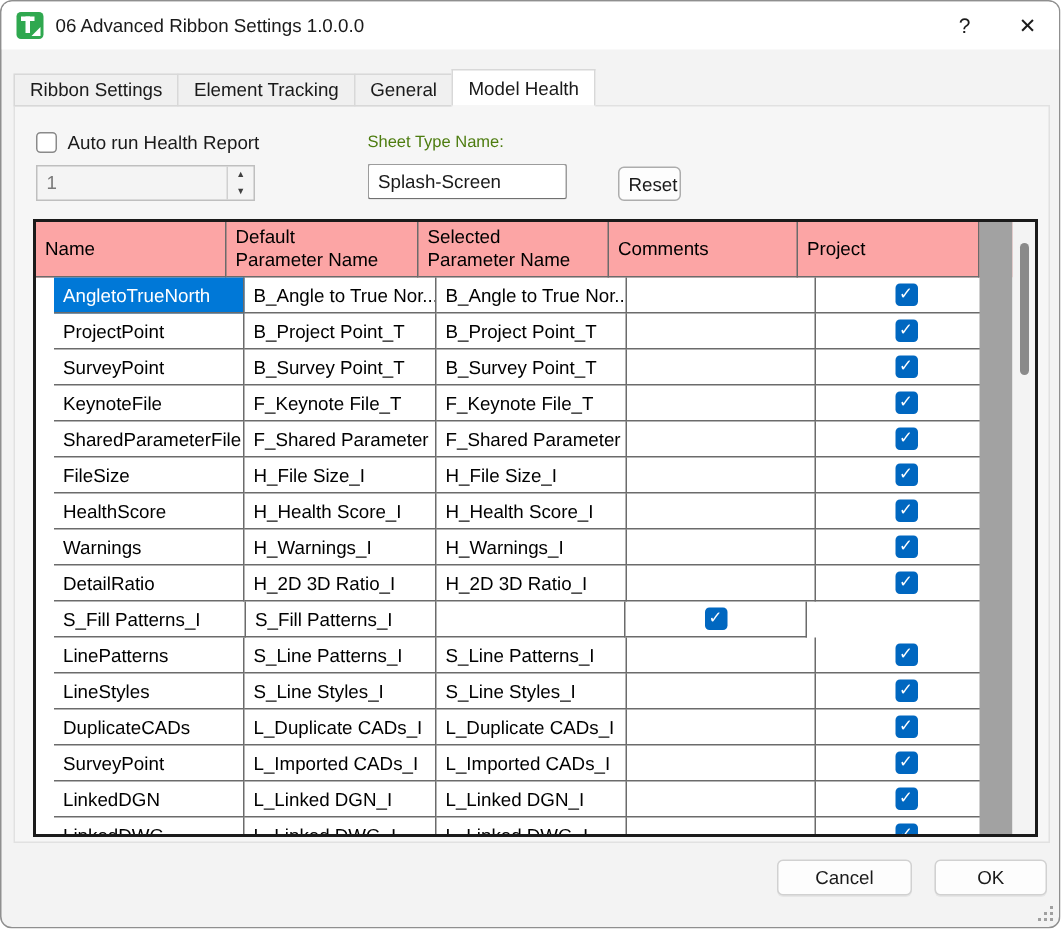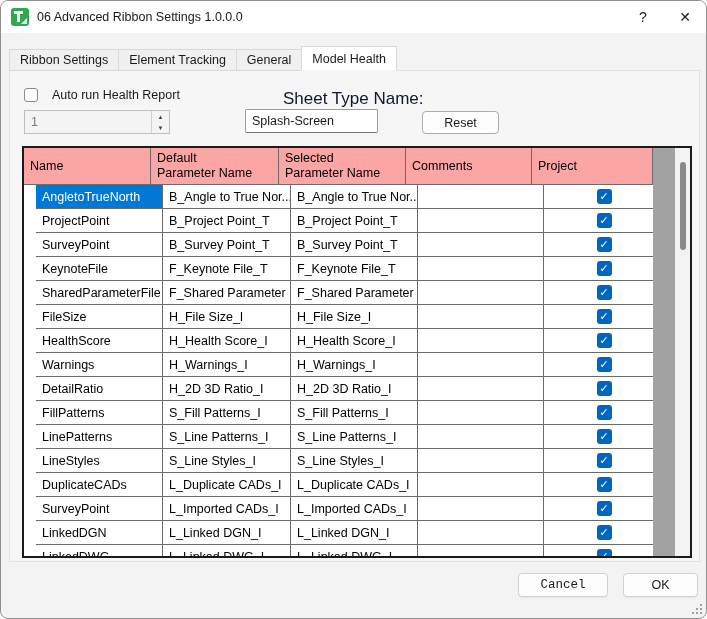--- a/index.html
+++ b/index.html
@@ -49,49 +49,49 @@
     height:25px;background:#ffffff;border-bottom:1px solid #f6f6f6;z-index:3;
   }
 
   
   .tabpanel{
     position:absolute;left:8px;top:69px;width:691px;height:492px;
     background:#f6f6f6;border:1px solid #e1e1e1;z-index:1;
   }
 
   .checkbox-row{
-    position:absolute;left:14px;top:17px;display:flex;align-items:center;gap:14px;
+    position:absolute;left:14px;top:17px;display:flex;align-items:center;gap:7px;
     font-size:12.5px;color:#1a1a1a;
   }
   .checkbox-box{
     width:14px;height:14px;background:#ffffff;border:1px solid #8a8a8a;border-radius:3px;
   }
 
   .spinner{
     position:absolute;left:14px;top:39px;width:146px;height:24px;
     background:#f4f4f4;border:1px solid #bfbfbf;display:flex;
   }
   .spinner-value{flex:1;font-size:12.5px;color:#7a7a7a;padding-left:6px;line-height:22px;}
   .spinner-arrows{width:18px;border-left:1px solid #d0d0d0;display:flex;flex-direction:column;}
   .spinner-arrows div{
     flex:1;display:flex;align-items:center;justify-content:center;
     font-size:6px;color:#404040;line-height:1;
   }
 
-  .sheet-label{position:absolute;left:235px;top:18px;font-size:17px;color:#0f172a;margin-left:38px;}
+  .sheet-label{position:absolute;left:235px;top:18px;font-size:11px;color:#4d7c0f;}
   .textbox{
     position:absolute;left:235px;top:38px;width:133px;height:24px;
     background:#ffffff;border:1px solid #9c9c9c;border-bottom-color:#707070;
     font-size:12.5px;color:#1a1a1a;padding:0 6px;font-family:"Liberation Sans",sans-serif;
     border-radius:2px;outline:none;
   }
   .reset-btn{
-    position:absolute;left:402px;top:40px;width:77px;height:23px;
+    position:absolute;left:402px;top:40px;width:42px;height:23px;
     background:#fdfdfd;border:1px solid #adadad;border-radius:4px;
-    font-size:12.5px;color:#1a1a1a;font-family:"Liberation Sans",sans-serif;margin-left:10px;
+    font-size:12.5px;color:#1a1a1a;font-family:"Liberation Sans",sans-serif;
   }
 
   
   .grid{
     position:absolute;left:12px;top:75px;width:670px;height:412px;
     background:#ffffff;border:2px solid #1a1a1a;overflow:hidden;
   }
   .grid-header{display:flex;height:37px;background:#fca5a5;}
   .grid-row{display:flex;height:24px;background:#ffffff;margin-left:12px;}
   .gcell{
@@ -117,21 +117,21 @@
   .grid-scroll-thumb{
     position:absolute;left:4.5px;top:14px;width:6px;height:88px;background:#8a8a8a;border-radius:3px;
   }
 
   
   .footer-btn{
     position:absolute;height:24px;background:#fdfdfd;border:1px solid #d1d1d1;border-radius:4px;
     font-size:12.5px;color:#1a1a1a;font-family:"Liberation Sans",sans-serif;
     box-shadow:0 1px 0 rgba(0,0,0,0.05);
   }
-  .cancel-btn{left:517px;top:572px;width:90px;font-family:Liberation Mono, monospace;}
+  .cancel-btn{left:517px;top:572px;width:90px;}
   .ok-btn{left:622px;top:572px;width:75px;}
   .resize-grip{
     position:absolute;right:12px;bottom:12px;width:2px;height:2px;background:transparent;
     box-shadow:8px 0 #a0a0a0, 8px 4px #a0a0a0, 8px 8px #a0a0a0,
                4px 4px #a0a0a0, 4px 8px #a0a0a0, 0 8px #a0a0a0;
   }
 </style>
 </head>
 <body>
 
@@ -259,21 +259,20 @@
           <div class="grid-row">
             <div class="gcell c0">DetailRatio</div>
             <div class="gcell c1">H_2D 3D Ratio_I</div>
             <div class="gcell c2">H_2D 3D Ratio_I</div>
             <div class="gcell c3"></div>
             <div class="gcell chk c4">
               <div class="row-check">✓</div>
             </div>
           </div>
           <div class="grid-row">
-            <div class="gcell c0">FillPatterns</div>
             <div class="gcell c1">S_Fill Patterns_I</div>
             <div class="gcell c2">S_Fill Patterns_I</div>
             <div class="gcell c3"></div>
             <div class="gcell chk c4">
               <div class="row-check">✓</div>
             </div>
           </div>
           <div class="grid-row">
             <div class="gcell c0">LinePatterns</div>
             <div class="gcell c1">S_Line Patterns_I</div>

